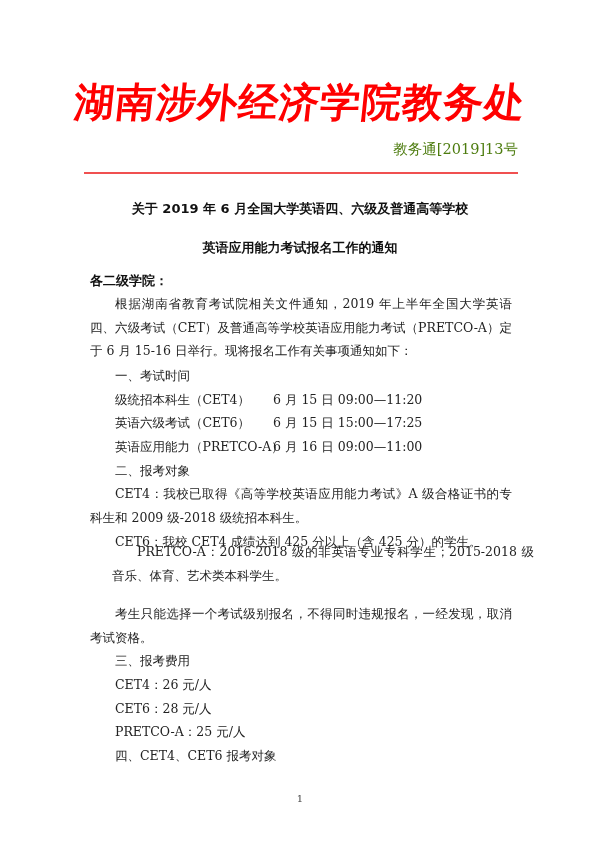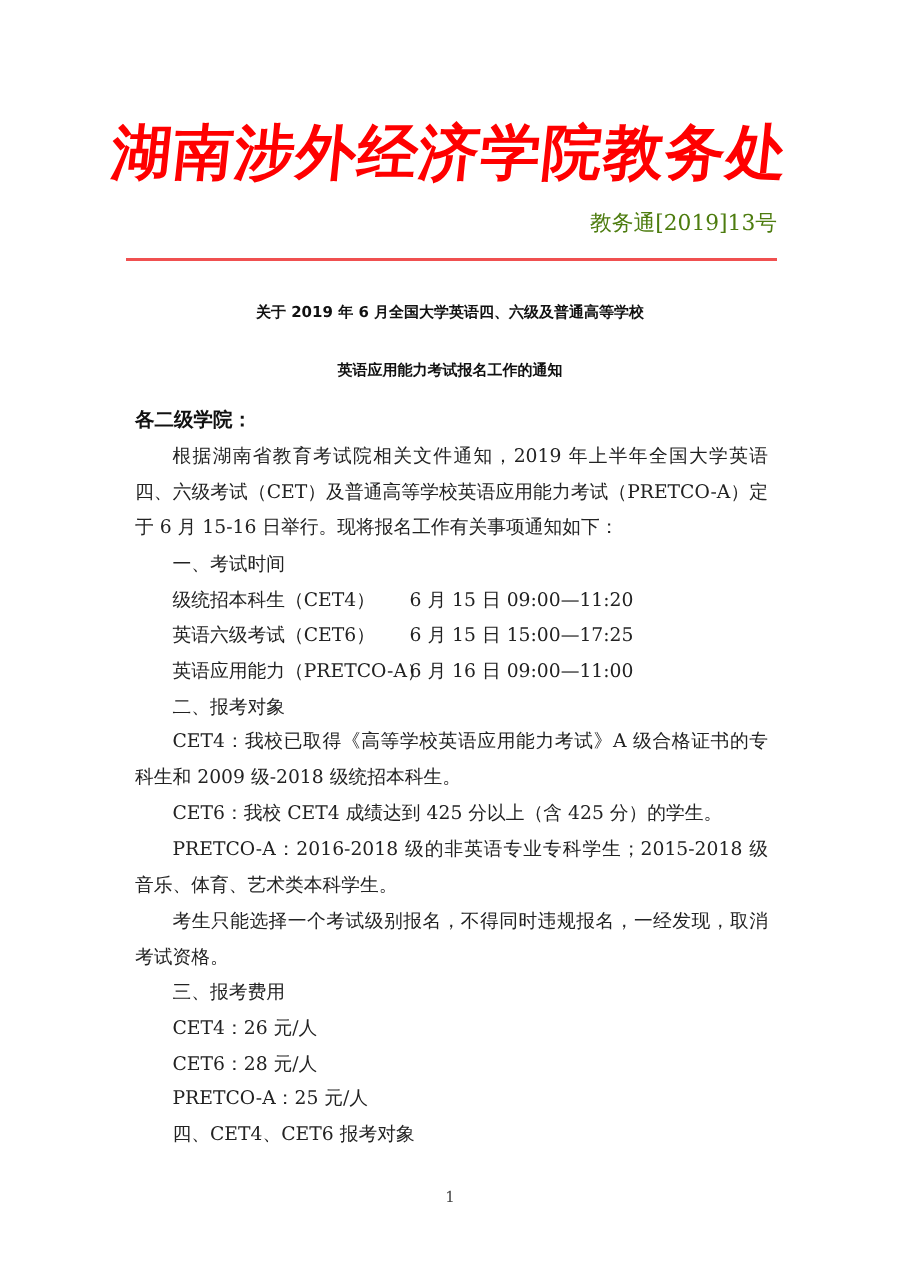--- a/index.html
+++ b/index.html
@@ -49,21 +49,21 @@
       top: 172px;
       height: 2px;
       background: #f05050;
     }
     .title-line {
       position: absolute;
       left: 0; right: 0;
       text-align: center;
       font-family: "DejaVu Sans", "Liberation Sans", sans-serif;
       font-weight: bold;
-      font-size: 10px;
+      font-size: 13px;
       line-height: 22px;
       color: #111;
     }
     .title-1 { top: 198px; }
     .title-2 { top: 237px; }
     .salutation {
       position: absolute;
       left: 90px;
       top: 272px;
       font-family: "DejaVu Sans", "Liberation Sans", sans-serif;
@@ -137,21 +137,21 @@
     <span class="exam">英语六级考试（CET6）</span><span>6 月 15 日 15:00—17:25</span>
   </div>
   <div class="sched-row" style="top:437px;">
     <span class="exam">英语应用能力（PRETCO-A）</span><span>6 月 16 日 09:00—11:00</span>
   </div>
 
   <div class="line" style="top:461px;">二、报考对象</div>
 
   <div class="para" style="top:482px;">CET4：我校已取得《高等学校英语应用能力考试》A 级合格证书的专科生和 2009 级-2018 级统招本科生。</div>
   <div class="para" style="top:530px;">CET6：我校 CET4 成绩达到 425 分以上（含 425 分）的学生。</div>
-  <div class="para" style="top:554px;">PRETCO-A：2016-2018 级的非英语专业专科学生；2015-2018 级音乐、体育、艺术类本科学生。</div>
+  <div class="para" style="top:540px;margin-left:22px;">PRETCO-A：2016-2018 级的非英语专业专科学生；2015-2018 级音乐、体育、艺术类本科学生。</div>
   <div class="para" style="top:602px;">考生只能选择一个考试级别报名，不得同时违规报名，一经发现，取消考试资格。</div>
 
   <div class="line" style="top:651px;">三、报考费用</div>
   <div class="line" style="top:675px;">CET4：26 元/人</div>
   <div class="line" style="top:699px;">CET6：28 元/人</div>
   <div class="line" style="top:722px;">PRETCO-A：25 元/人</div>
 
   <div class="line" style="top:746px;">四、CET4、CET6 报考对象</div>
 
   <div class="page-number">1</div>

